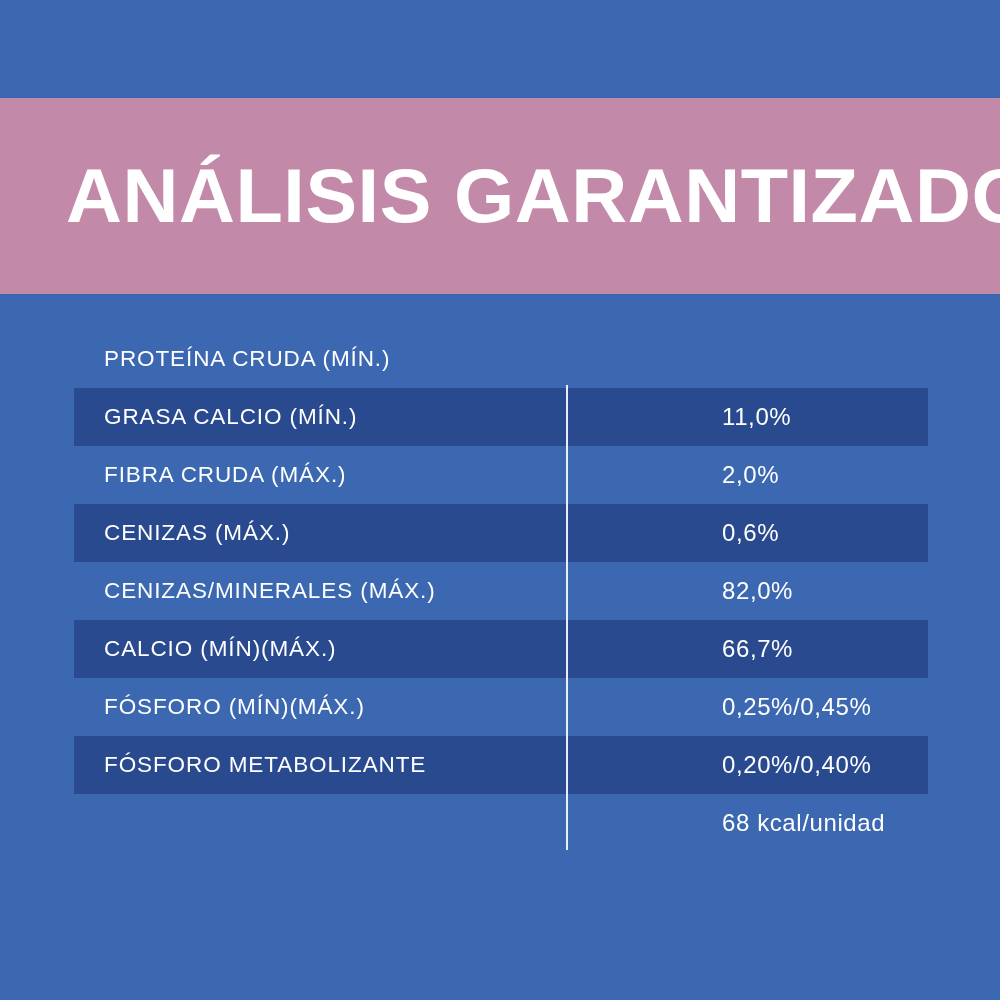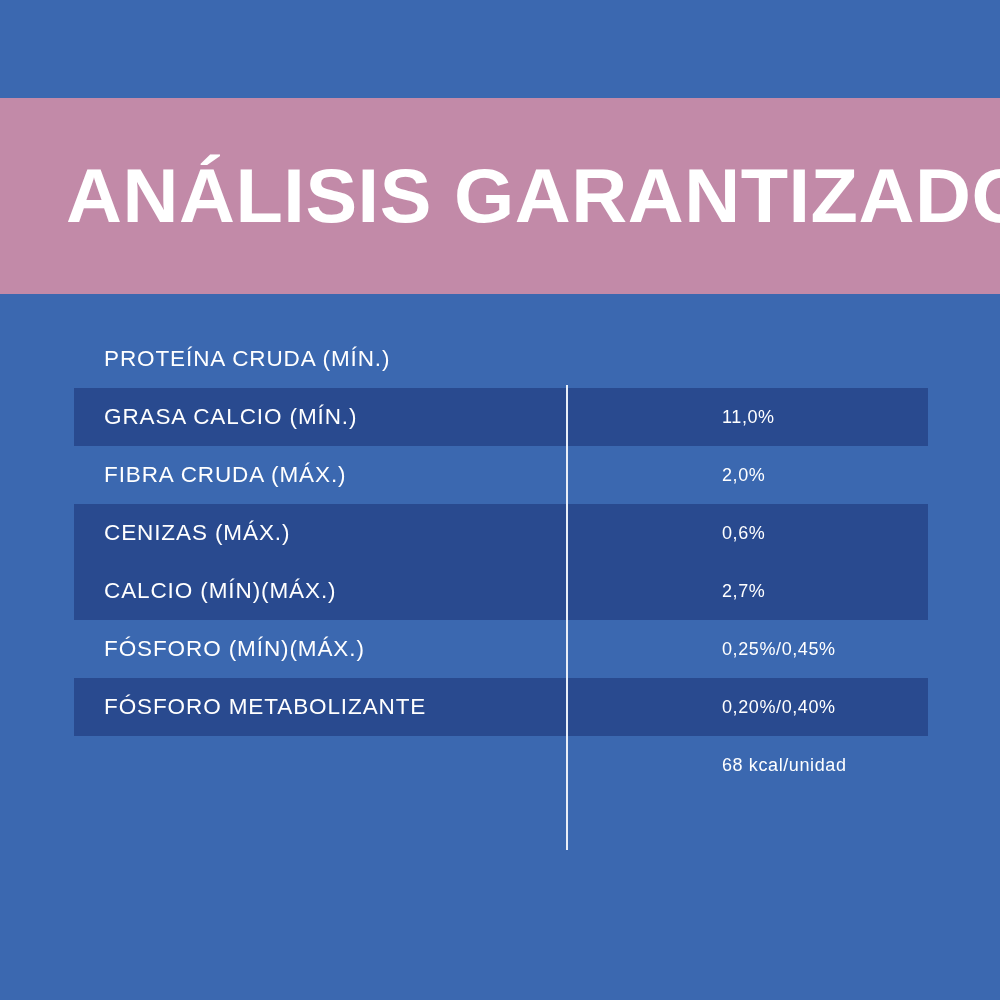--- a/index.html
+++ b/index.html
@@ -63,21 +63,21 @@
     color: #ffffff;
     font-size: 22.5px;
     font-weight: 400;
     letter-spacing: 0.9px;
     white-space: nowrap;
   }
   .row-value {
     box-sizing: border-box;
     padding-left: 156px;
     color: #ffffff;
-    font-size: 18px;
+    font-size: 24px;
     font-weight: 400;
     letter-spacing: 0.6px;
     white-space: nowrap;
   }
 
   
   #column-divider {
     position: absolute;
     left: 566px;
     top: 385px;
@@ -103,23 +103,27 @@
     <div class="row-value">11,0%</div>
   </div>
   <div class="table-row">
     <div class="row-label">FIBRA CRUDA (MÁX.)</div>
     <div class="row-value">2,0%</div>
   </div>
   <div class="table-row striped">
     <div class="row-label">CENIZAS (MÁX.)</div>
     <div class="row-value">0,6%</div>
   </div>
+  <div class="table-row">
+    <div class="row-label">CENIZAS/MINERALES (MÁX.)</div>
+    <div class="row-value">82,0%</div>
+  </div>
   <div class="table-row striped">
     <div class="row-label">CALCIO (MÍN)(MÁX.)</div>
-    <div class="row-value">2,7%</div>
+    <div class="row-value">66,7%</div>
   </div>
   <div class="table-row">
     <div class="row-label">FÓSFORO (MÍN)(MÁX.)</div>
     <div class="row-value">0,25%/0,45%</div>
   </div>
   <div class="table-row striped">
     <div class="row-label">FÓSFORO METABOLIZANTE</div>
     <div class="row-value">0,20%/0,40%</div>
   </div>
   <div class="table-row">

